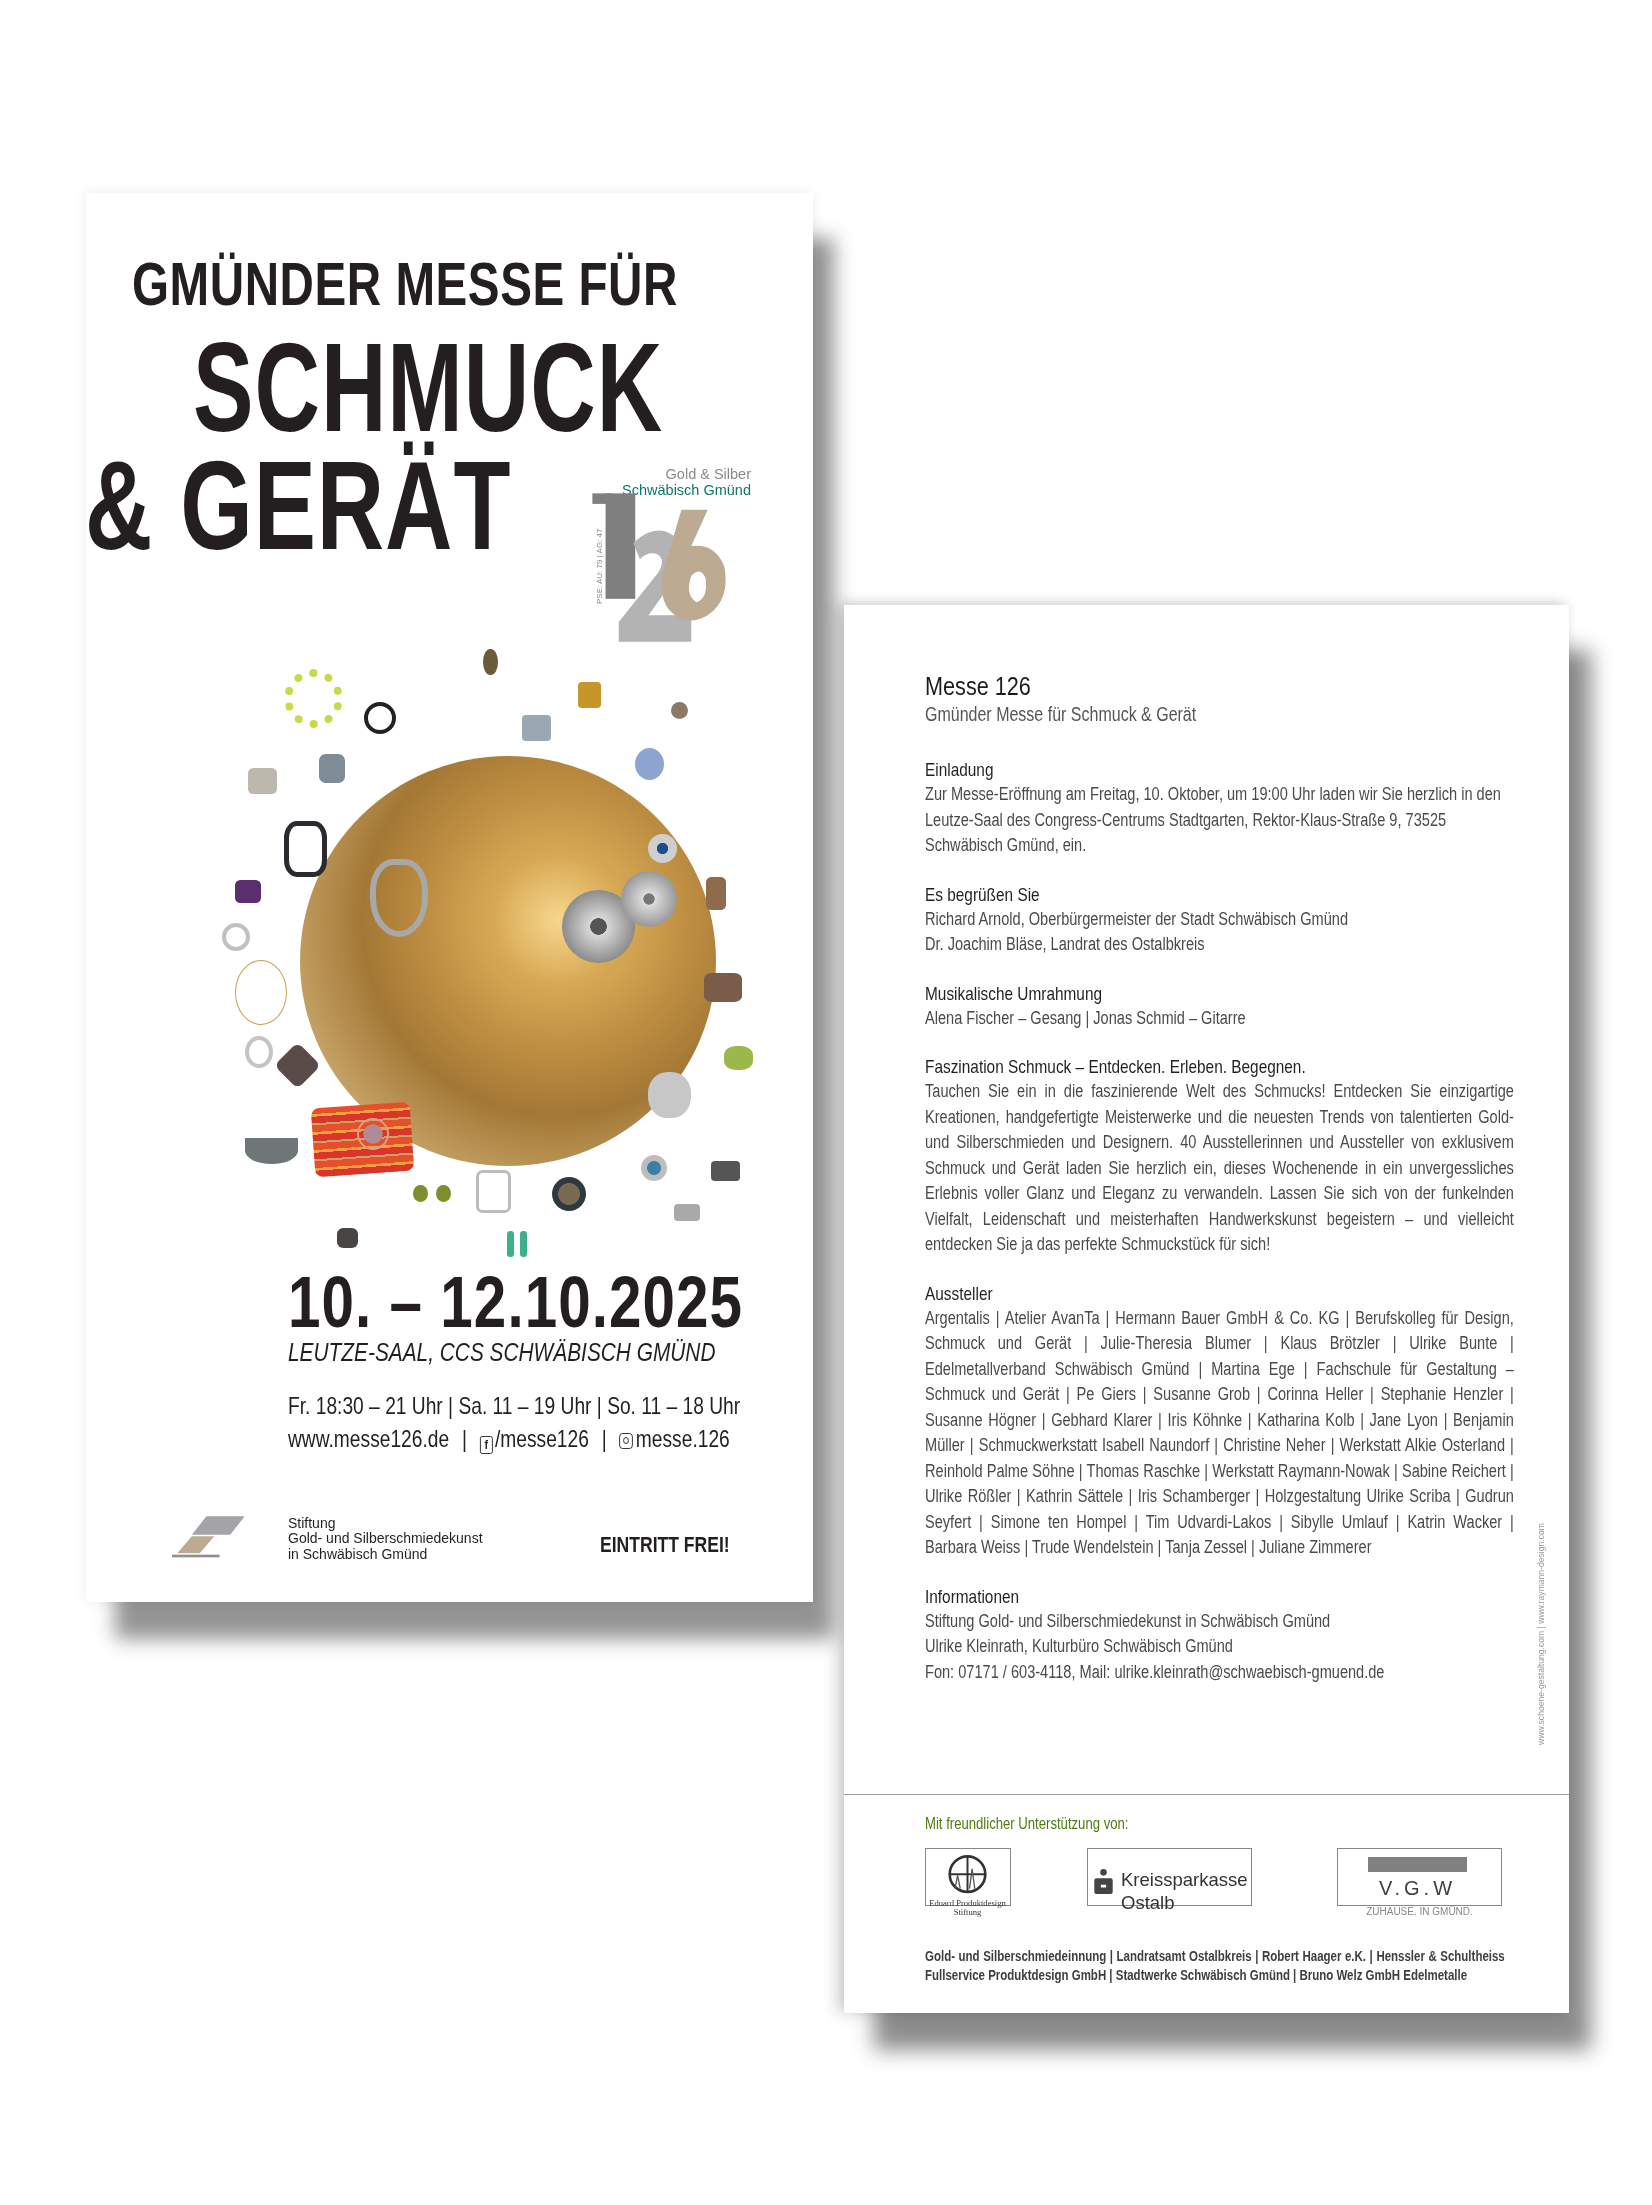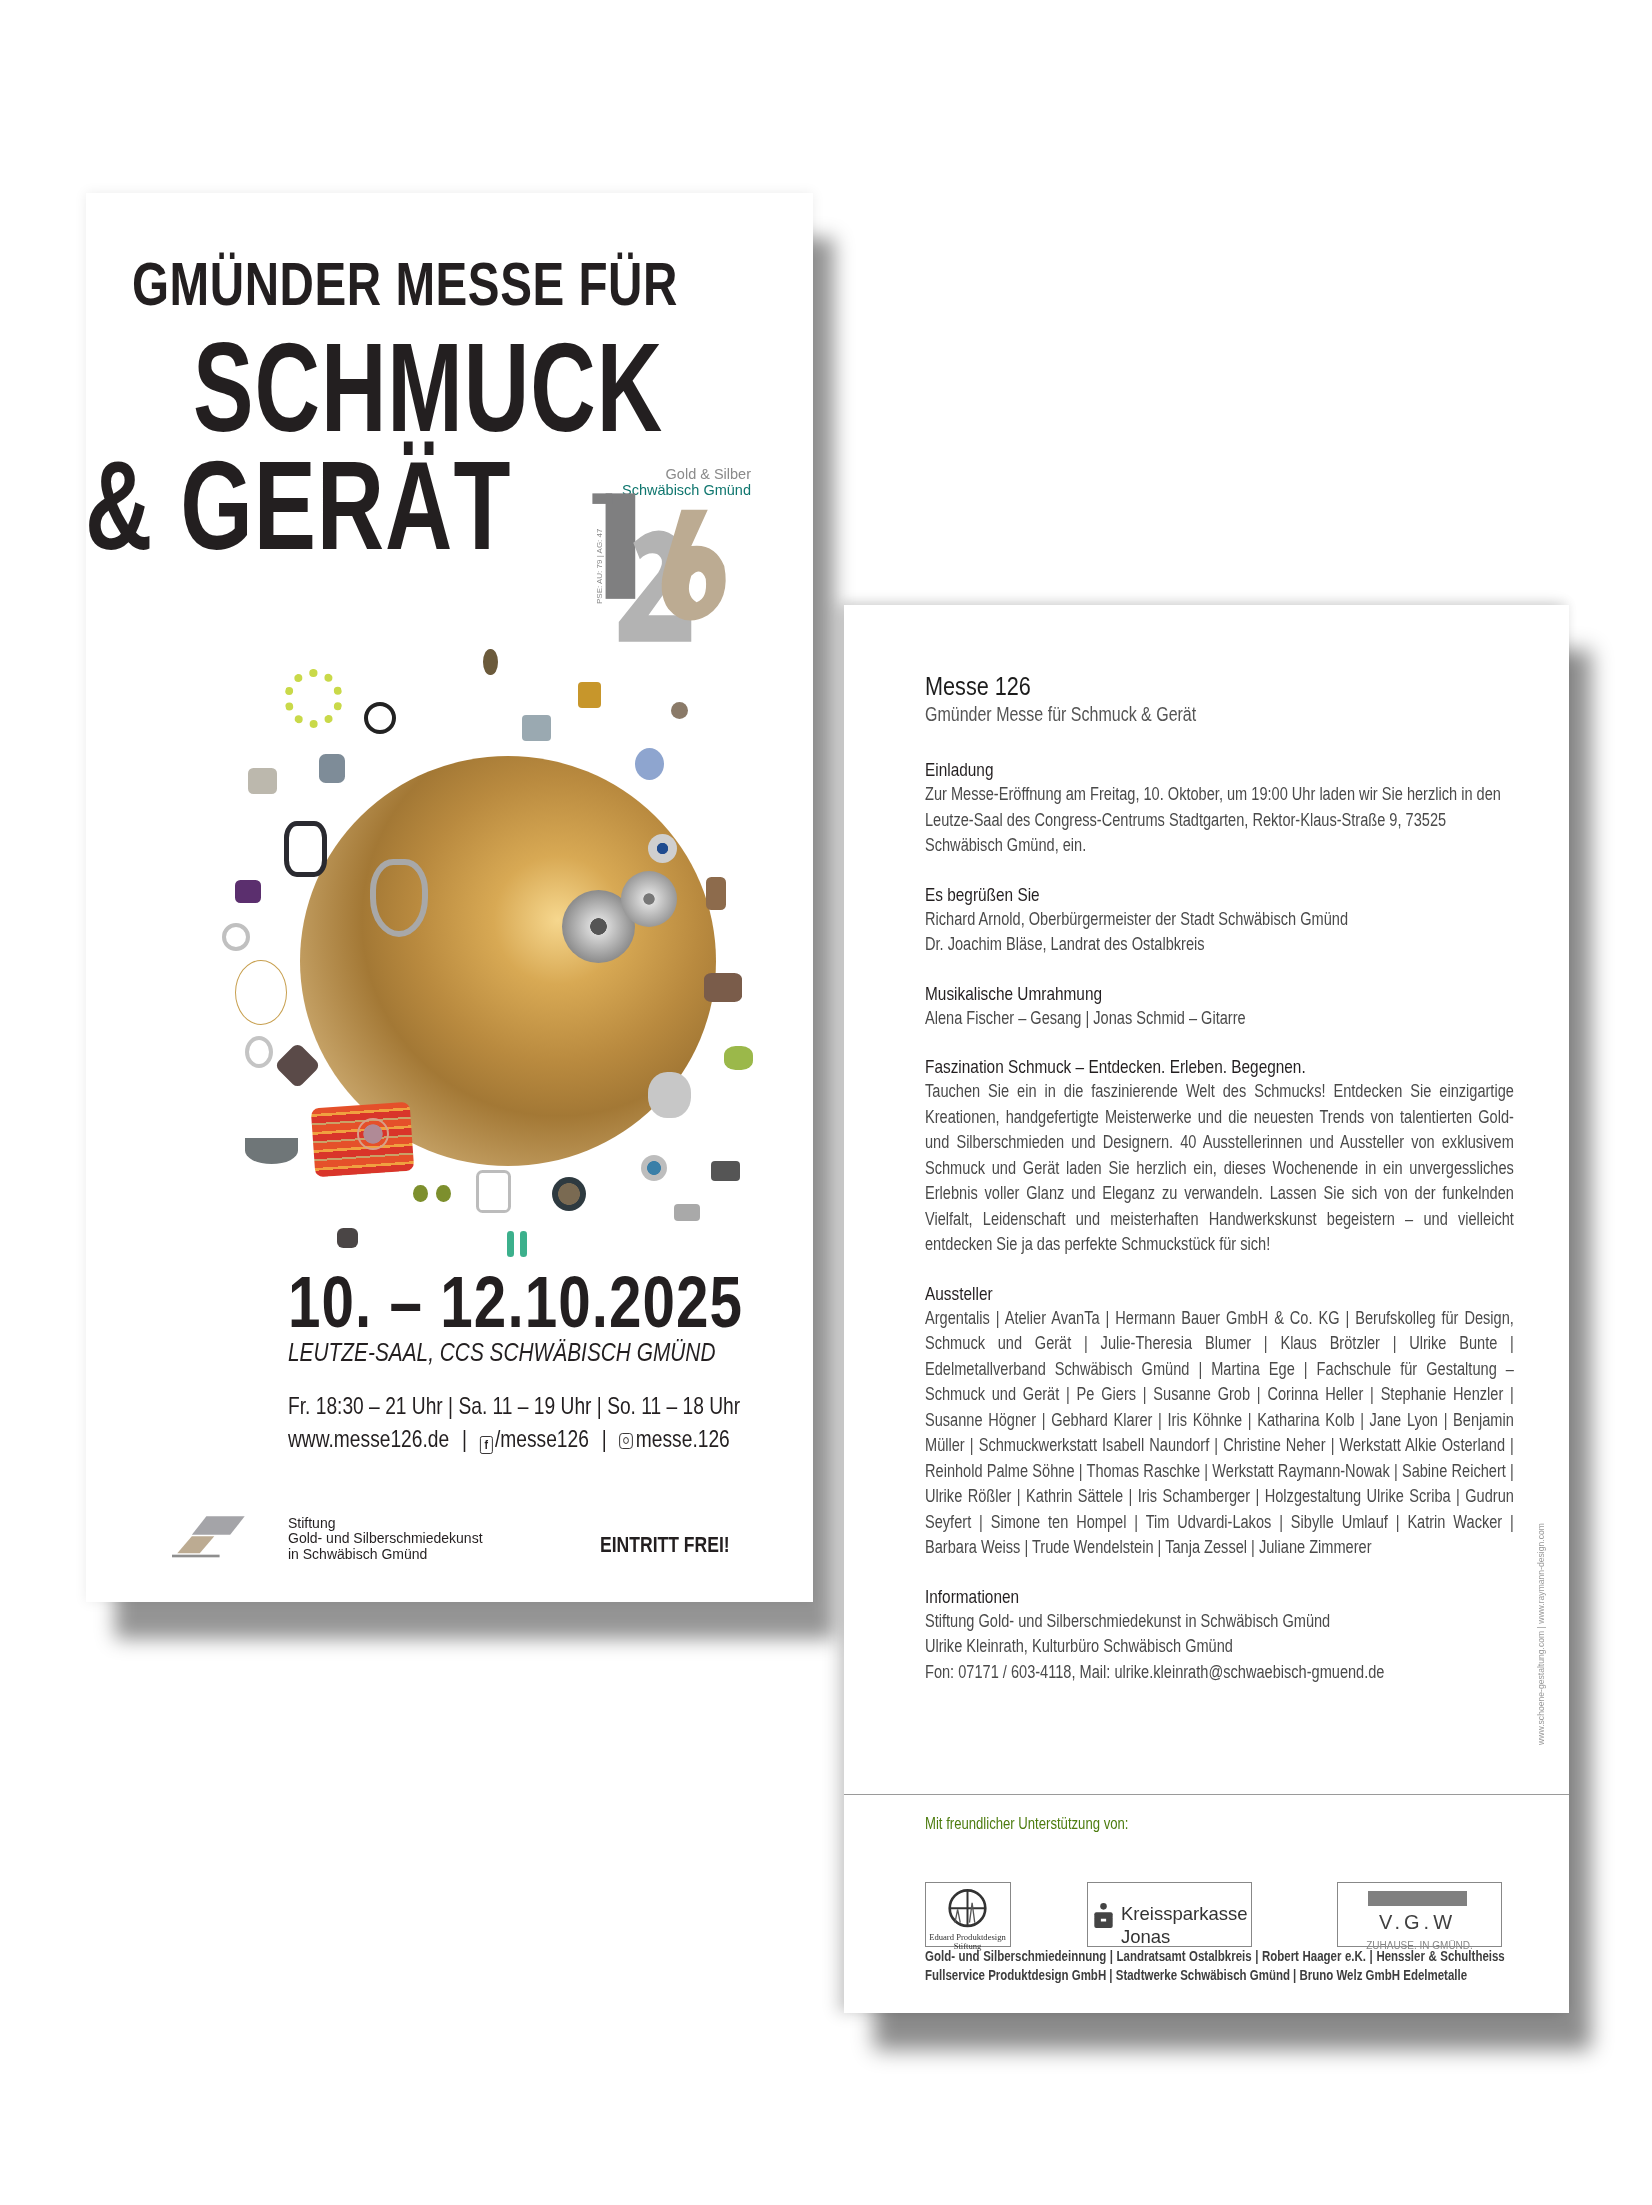--- a/index.html
+++ b/index.html
@@ -36,21 +36,21 @@
   .ig-icon::after { content:""; position:absolute; left:3.3px; top:3.3px; width:5.3px; height:5.3px; border:1.7px solid #231f20; border-radius:50%; }
 
   .found-logo { left:86px; top:1322px; width:76px; height:43px; }
   .found-text { left:202px; top:1323px; font-size:14px; line-height:1.1; color:#231f20; }
   .entry { left:514px; top:1341px; font-weight:700; font-size:22.5px; line-height:1; }
   .rc-h { color:#231f20; }
   .r-title { left:81px; top:68px; font-size:26.4px; color:#1c1c1c; line-height:1; }
   .r-sub { left:81px; top:99px; font-size:20px; color:#555; line-height:1; }
   .sep { left:0; top:1189px; width:725px; height:1.3px; background:#9a9a9a; }
   .support-label { left:81px; top:1210px; font-size:16px; color:#4d7c0f; }
-  .sponsor { position:absolute; top:1277px; height:65px; border:1.3px solid #888; box-sizing:border-box; background:#fff; }
+  .sponsor { position:absolute; top:1243px; height:58px; border:1.3px solid #888; box-sizing:border-box; background:#fff; }
   .sp1 { left:81px; width:86px; }
   .sp2 { left:243px; width:165px; }
   .sp3 { left:493px; width:165px; }
   .vert-credit { left:692px; top:1140px; font-size:8.6px; color:#999; transform:rotate(-90deg); transform-origin:left top; white-space:nowrap; }
 </style>
 </head>
 <body>
 
 <div class="card card-left">
 
@@ -211,21 +211,21 @@
   <div class="sponsor sp2">
     <svg class="abs" style="left:5.3px;top:20px;" width="21" height="29" viewBox="0 0 32 44">
       <circle cx="16" cy="5" r="5" fill="#444"></circle>
       <rect x="2" y="14" width="28" height="10" rx="3" fill="#444"></rect>
       <rect x="2" y="28" width="28" height="10" rx="3" fill="#444"></rect>
       <rect x="2" y="22" width="10" height="8" fill="#444"></rect>
       <rect x="20" y="22" width="10" height="8" fill="#444"></rect>
     </svg>
     <div class="abs" style="left:33px;top:20px;font-size:18.5px;line-height:22.5px;color:#333;">
       <div>Kreissparkasse</div>
-      <div>Jonas</div>
+      <div>Ostalb</div>
     </div>
   </div>
 
   <div class="sponsor sp3">
     <div class="abs" style="left:30px;top:8px;width:99px;height:14.5px;background:#808080;"></div>
     <div class="abs" style="left:30px;top:28px;width:99px;text-align:center;font-weight:400;font-size:20px;letter-spacing:4px;color:#404040;">V.G.W</div>
     <div class="abs" style="left:0;top:57px;width:163px;text-align:center;font-size:10px;color:#888;">ZUHAUSE. IN GMÜND.</div>
   </div>
 
   <div class="abs" style="left:81px;top:1342px;width:707px;transform:scaleX(0.82);transform-origin:left top;font-size:14px;line-height:19px;color:#3e3e3e;font-weight:700;text-align:justify;">Gold- und Silberschmiedeinnung | Landratsamt Ostalbkreis | Robert Haager e.K. | Henssler &amp; Schultheiss Fullservice Produktdesign GmbH | Stadtwerke Schwäbisch Gmünd | Bruno Welz GmbH Edelmetalle</div>

